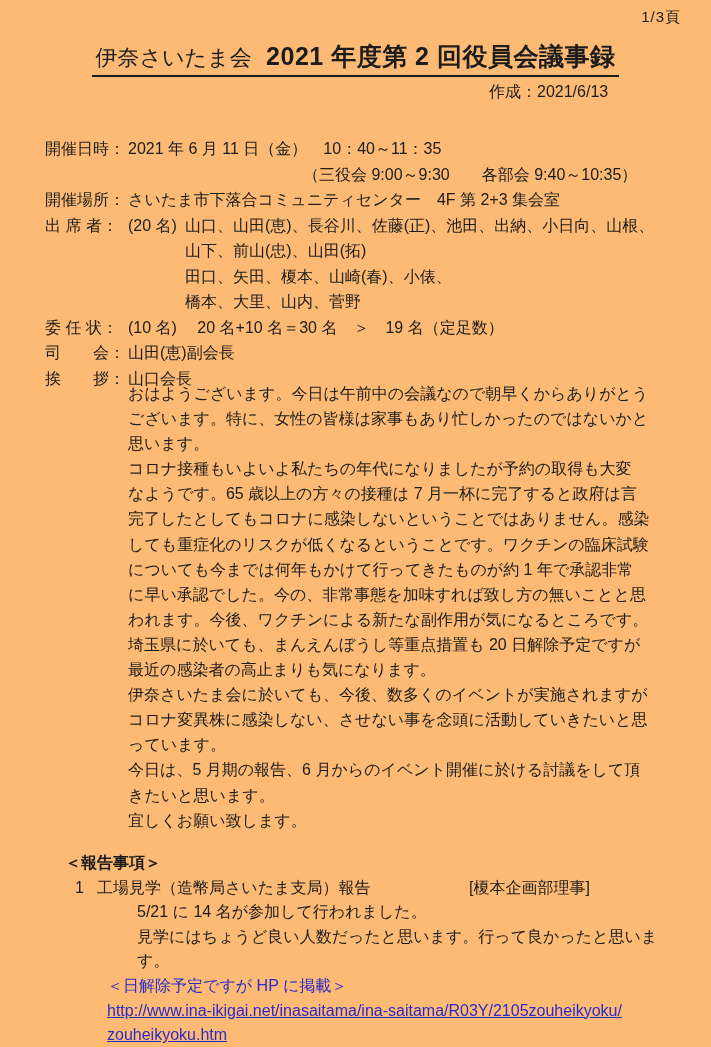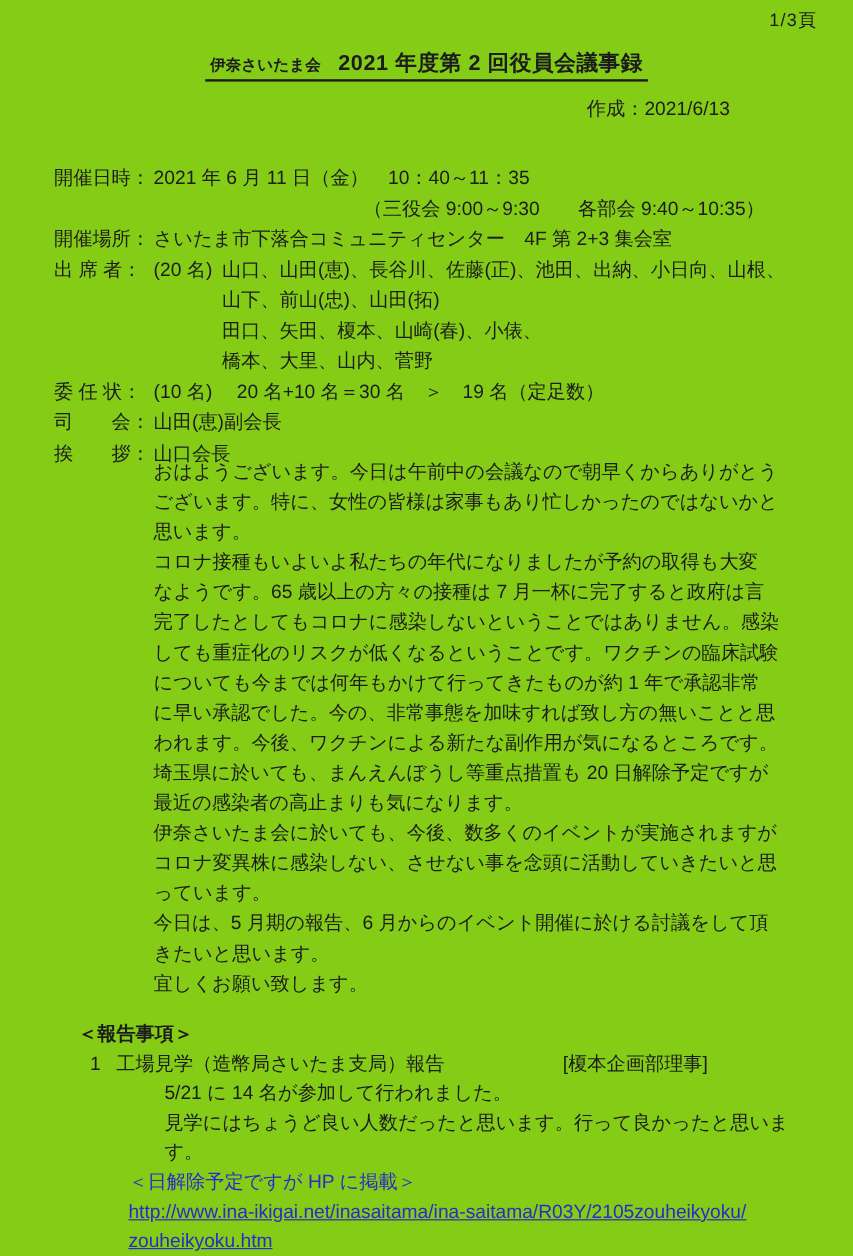--- a/index.html
+++ b/index.html
@@ -1,40 +1,40 @@
 <!DOCTYPE html>
 <html lang="ja"><head>
 <meta charset="utf-8">
 <style>
   html,body{margin:0;padding:0;background:#ffffff;}
   .page{
     position:relative;
     width:711px;height:1047px;
-    background:#84cc16;
+    background:#fdba74;
     color:#1c1c1c;
     font-family:"Liberation Sans",sans-serif;
     font-size:16px;
     overflow:hidden;
   }
   .nowrap{white-space:nowrap;}
   .pagenum{
     position:absolute;top:8px;right:30px;
     font-size:15px;letter-spacing:1px;
   }
   .title-wrap{
     position:absolute;top:40px;left:0;width:711px;text-align:center;
   }
   .title-inner{
     display:inline-block;
     border-bottom:2px solid #1c1c1c;
     padding:0 4px 2px 4px;
     white-space:nowrap;
   }
-  .title-prefix{font-size:13px;font-weight:bold;vertical-align:baseline;}
-  .title-main{font-size:18px;font-weight:bold;margin-left:10px;letter-spacing:0.5px;}
+  .title-prefix{font-size:22px;font-weight:normal;vertical-align:baseline;}
+  .title-main{font-size:25px;font-weight:bold;margin-left:10px;letter-spacing:0.5px;}
   .meta{
     position:absolute;top:80px;left:489px;line-height:24px;
   }
   .details{
     position:absolute;top:136px;left:45px;width:650px;line-height:25.5px;
   }
   .row{position:relative;white-space:nowrap;}
   .label{display:inline-block;width:83px;white-space:pre;}
   .count{display:inline-block;width:57px;white-space:pre;}
   .indent-note{margin-left:258px;}

